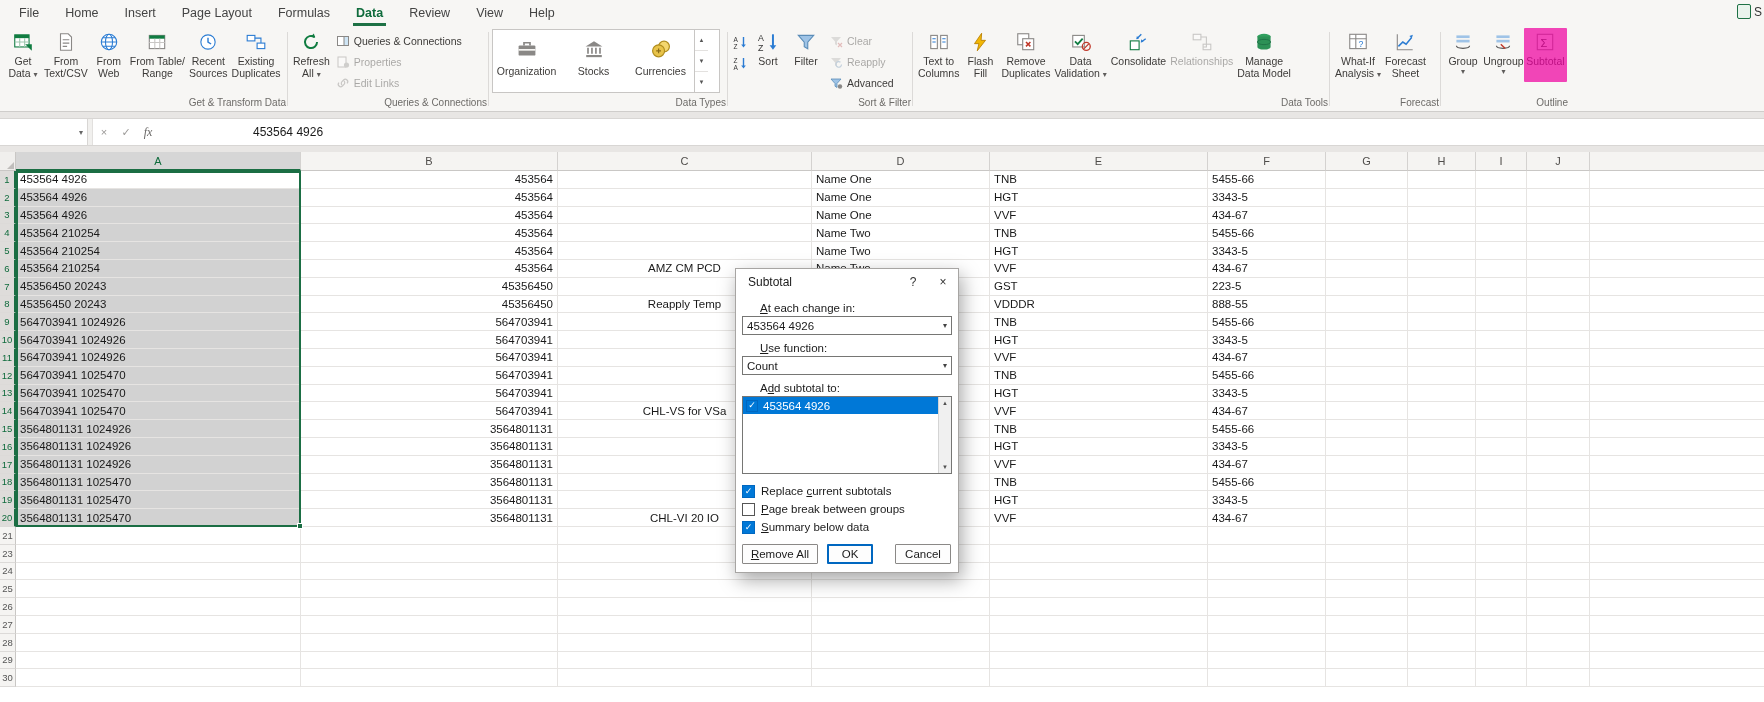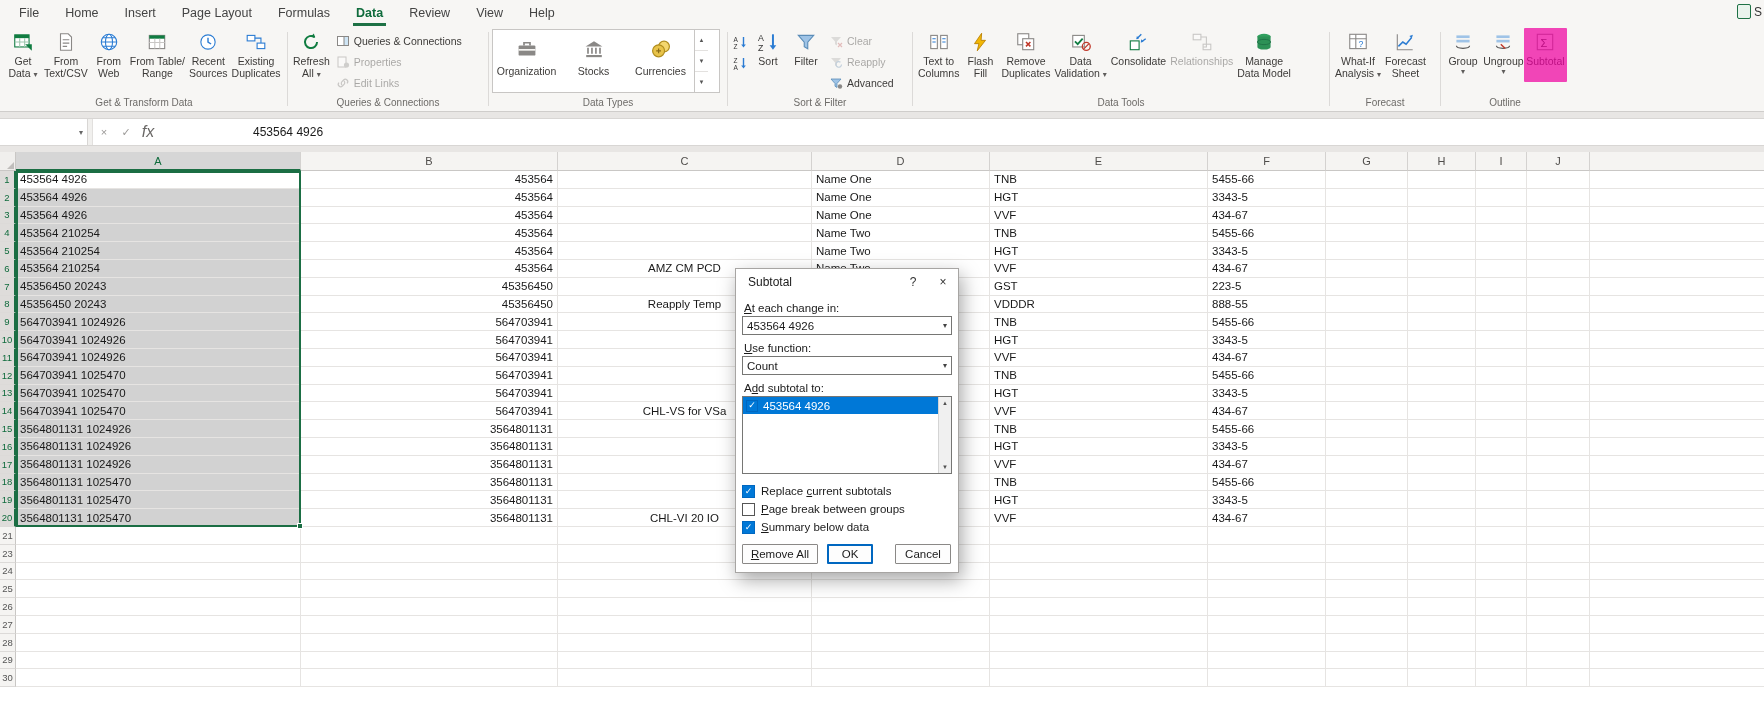--- a/index.html
+++ b/index.html
@@ -13,21 +13,21 @@
 .tab.active { color:#0f6b3c; font-weight:bold; }
 .tab.active::after { content:""; position:absolute; left:10px; right:10px; bottom:0; height:3px; background:#1e7145; }
 .share { position:absolute; right:2px; top:4px; display:flex; align-items:center; gap:3px; font-size:12px; color:#333; }
 .shicon { width:14px; height:15px; border:1.5px solid #1e7145; border-radius:2px; background:#e9f3ec; }
 
 
 .ribbon { position:absolute; top:26px; left:0; right:0; height:86px; background:#f7f6f4; border-bottom:1px solid #cfcdcb; display:flex; align-items:stretch; padding:1px 0 0 2px; z-index:10; }
 .rgroup { display:flex; flex-direction:column; flex:none; }
 .gsep { width:1px; background:#dcdad8; margin:5px 1px; flex:none; }
 .gcontent { flex:1; display:flex; align-items:flex-start; padding:1px 2px 0; }
-.glabel { height:15px; line-height:13px; text-align:center; font-size:10px; color:#6d6b68; }
+.glabel { height:15px; line-height:13px; text-align:right; font-size:10px; color:#6d6b68; }
 .bigbtn { display:flex; flex-direction:column; align-items:center; padding:3px 2px 0; min-width:38px; height:66px; position:relative; }
 .bigbtn .ic { width:22px; height:22px; margin-bottom:2px; flex:none; }
 .bl { font-size:10.5px; line-height:12px; color:#3d3b39; white-space:nowrap; text-align:center; }
 .dd { font-size:8px; color:#5f5d5b; }
 .dis { opacity:.42; }
 .vstack { display:flex; flex-direction:column; padding-top:2px; }
 .smallbtn { display:flex; align-items:center; gap:4px; height:21px; padding:0 4px; font-size:10.5px; color:#3d3b39; white-space:nowrap; }
 .ics { width:14px; height:14px; flex:none; }
 .gallery { display:flex; border:1px solid #c8c6c4; background:#fff; height:64px; margin-top:1px; }
 .gitem { width:67px; display:flex; flex-direction:column; align-items:center; padding-top:7px; }
@@ -36,21 +36,21 @@
 .gscroll .gs { flex:1; display:flex; align-items:center; justify-content:center; font-size:6px; color:#555; border-bottom:1px solid #e3e1df; }
 .gscroll .gs:last-child { border-bottom:none; }
 .hl-overlay { position:absolute; left:-1px; right:-1px; top:0; bottom:12px; background:#ef00a0; opacity:.72; border-radius:1px; }
 
 
 .fbar { position:absolute; top:118px; left:0; right:0; height:28px; background:#fff; border-top:1px solid #d8d6d4; border-bottom:1px solid #d8d6d4; display:flex; align-items:center; z-index:9; }
 .namebox { width:88px; height:100%; border-right:1px solid #d8d6d4; display:flex; align-items:center; padding:0 4px; font-size:11.5px; color:#222; }
 .namebox .nb-chev { margin-left:auto; font-size:8px; color:#666; }
 .fb-div { width:5px; height:100%; background:#f1f0ee; border-right:1px solid #e2e0de; }
 .fb-btn { width:22px; height:100%; display:flex; align-items:center; justify-content:center; font-size:11px; color:#9a9896; background:none; border:none; }
-.fb-btn.fx { font-style:italic; font-family:Liberation Sans, sans-serif; color:#6a6866; font-size:16px;text-align:right; }
+.fb-btn.fx { font-style:italic; font-family:Liberation Serif, serif; color:#6a6866; font-size:12px;text-align:right; }
 .fb-text { position:absolute; left:253px; font-size:12px; color:#1a1a1a; }
 
 
 .grid { position:absolute; top:152px; left:0; right:0; bottom:0; background:#fff; overflow:hidden; }
 .headrow { display:flex; height:19px; background:#f5f4f2; }
 .corner { width:16px; flex:none; border-right:1px solid #c9c7c5; border-bottom:1px solid #c9c7c5; background:#f0efed; position:relative; }
 .corner::after { content:""; position:absolute; right:1px; bottom:1px; border-left:7px solid transparent; border-bottom:7px solid #bfbdbb; }
 .col-head { flex:none; border-right:1px solid #d4d2d0; border-bottom:1px solid #c9c7c5; display:flex; align-items:center; justify-content:center; font-size:11px; color:#4f4d4b; }
 .col-head.sel { background:#d6d6d6; border-bottom:2px solid #1b6e44; color:#0f6b3c; }
 .grid-row { display:flex; height:17.8px; }
@@ -61,21 +61,21 @@
 .cell.active-cell { background:#ffffff; }
 .sel-overlay { position:absolute; left:16px; top:19px; width:285px; height:356px; border:2px solid #1b6e44; pointer-events:none; z-index:5; }
 .fill-handle { position:absolute; right:-4px; bottom:-4px; width:6px; height:6px; background:#1b6e44; border:1px solid #fff; }
 
 
 .dialog { position:absolute; left:735px; top:268px; width:224px; background:#fff; border:1px solid #a7a5a3; box-shadow:3px 7px 18px rgba(0,0,0,.35); z-index:50; font-size:11.5px; color:#1a1a1a; }
 .dlg-title { height:26px; display:flex; align-items:center; padding-left:12px; font-size:12px; }
 .dlg-title .t { flex:1; }
 .dlg-btn { width:30px; height:26px; display:flex; align-items:center; justify-content:center; background:none; border:none; font-size:12px; color:#333; font-family:inherit; }
 .dlg-body { padding:4px 6px 8px; }
-.dlg-label { margin:3px 2px 2px; }
+.dlg-label { margin:3px 18px 2px; }
 .combo { height:19px; border:1px solid #767674; display:flex; align-items:center; justify-content:space-between; padding:0 4px; background:#fff; }
 .combo .chev { font-size:8px; color:#444; }
 .listbox { height:78px; border:1px solid #767674; position:relative; margin-top:1px; background:#fff; overflow:hidden; }
 .list-item { height:17px; display:flex; align-items:center; gap:5px; padding:0 3px; margin-right:13px; }
 .list-item.selected { background:#0078d7; color:#fff; }
 .cb { width:12px; height:12px; border:1px solid #555; background:#fff; flex:none; display:flex; align-items:center; justify-content:center; font-size:9px; line-height:1; color:#fff; }
 .cb.checked { background:#0078d7; border-color:#0067c0; }
 .lscroll { position:absolute; top:0; right:0; bottom:0; width:13px; background:#f0f0f0; border-left:1px solid #d4d4d4; display:flex; flex-direction:column; justify-content:space-between; align-items:center; font-size:6px; color:#505050; padding:3px 0; }
 .cbrow { display:flex; align-items:center; gap:6px; margin-top:4px; height:14px; }
 .cbrow .cb { width:13px; height:13px; }

